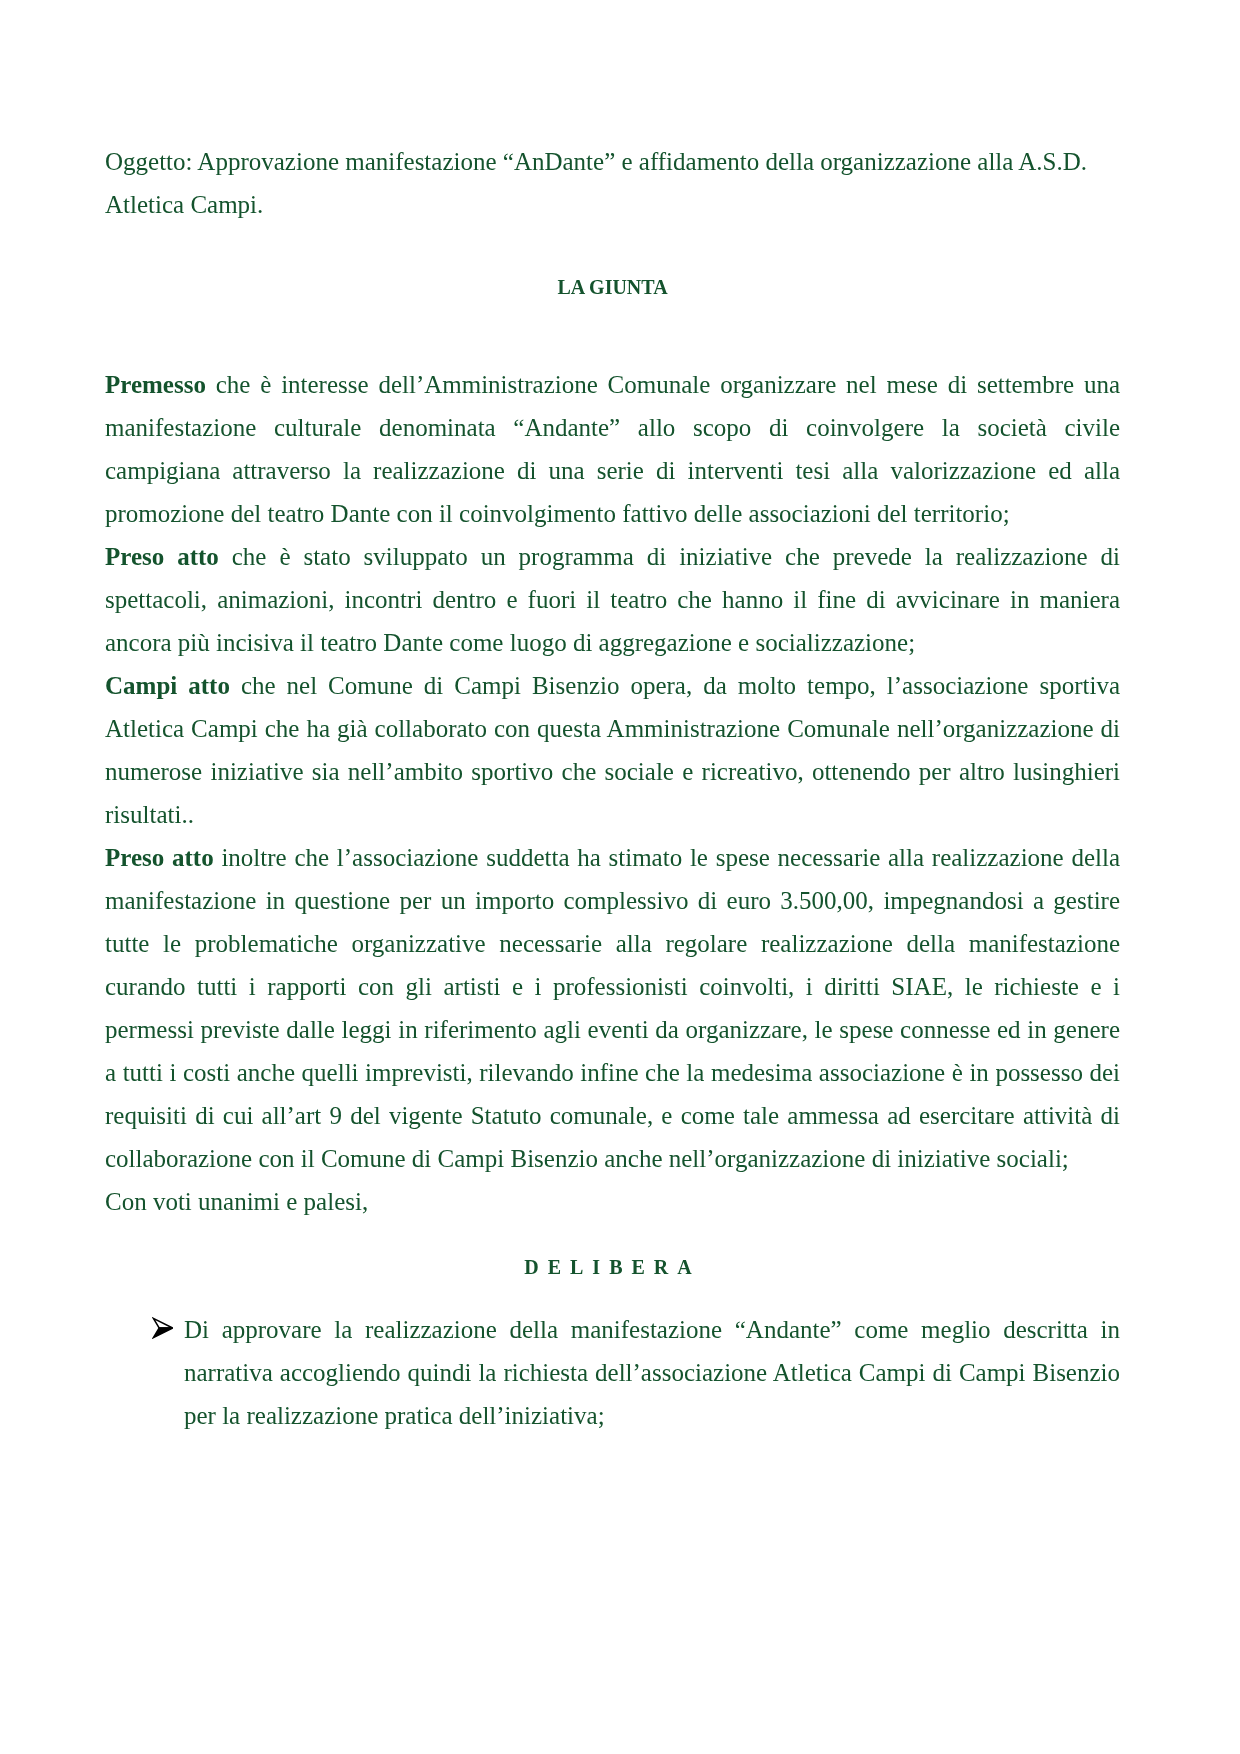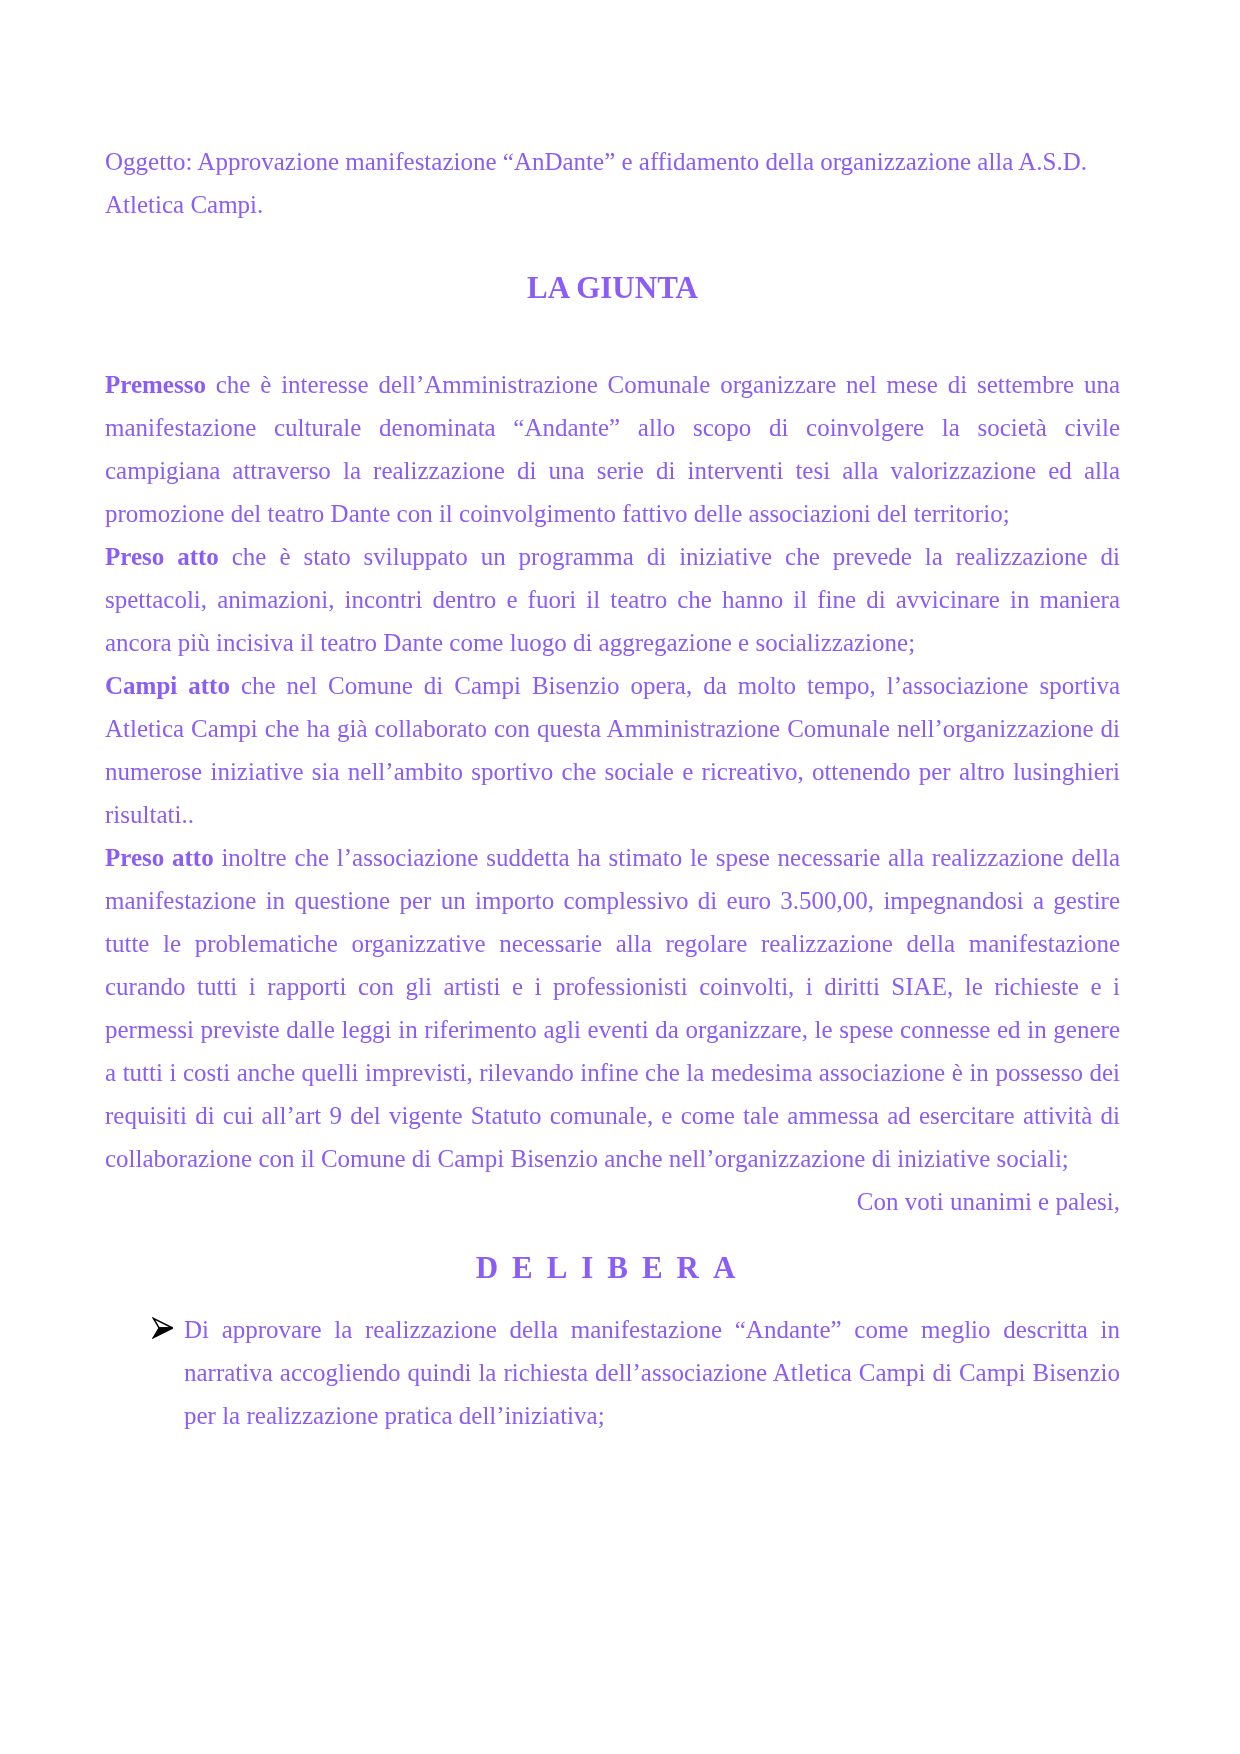--- a/index.html
+++ b/index.html
@@ -11,49 +11,49 @@
     width: 1240px;
     height: 1754px;
     overflow: hidden;
   }
   .page {
     box-sizing: border-box;
     width: 1240px;
     height: 1754px;
     padding: 140px 120px 0 105px;
     background: #ffffff;
-    color: #8b5cf6;
+    color: #14532d;
     font-family: "Liberation Serif", "DejaVu Serif", serif;
     font-size: 25px;
     line-height: 43px;
   }
   .para {
     margin: 0;
     text-align: justify;
   }
   .subject {
     text-align: left;
   }
   .lead {
     font-weight: 700;
   }
   .heading {
     margin: 40px 0 54px 0;
     text-align: center;
-    font-size: 31px;
+    font-size: 20px;
     font-weight: 700;
     line-height: 43px;
   }
   .heading-delibera {
     margin: 23px 0 19px 0;
     letter-spacing: 0.45em;
   }
   .closing {
     margin: 0;
-    text-align: right;
+    text-align: left;
   }
   .bullet-item {
     position: relative;
     margin: 0;
     padding-left: 79px;
     text-align: justify;
   }
   .bullet-marker {
     position: absolute;
     left: 47px;

